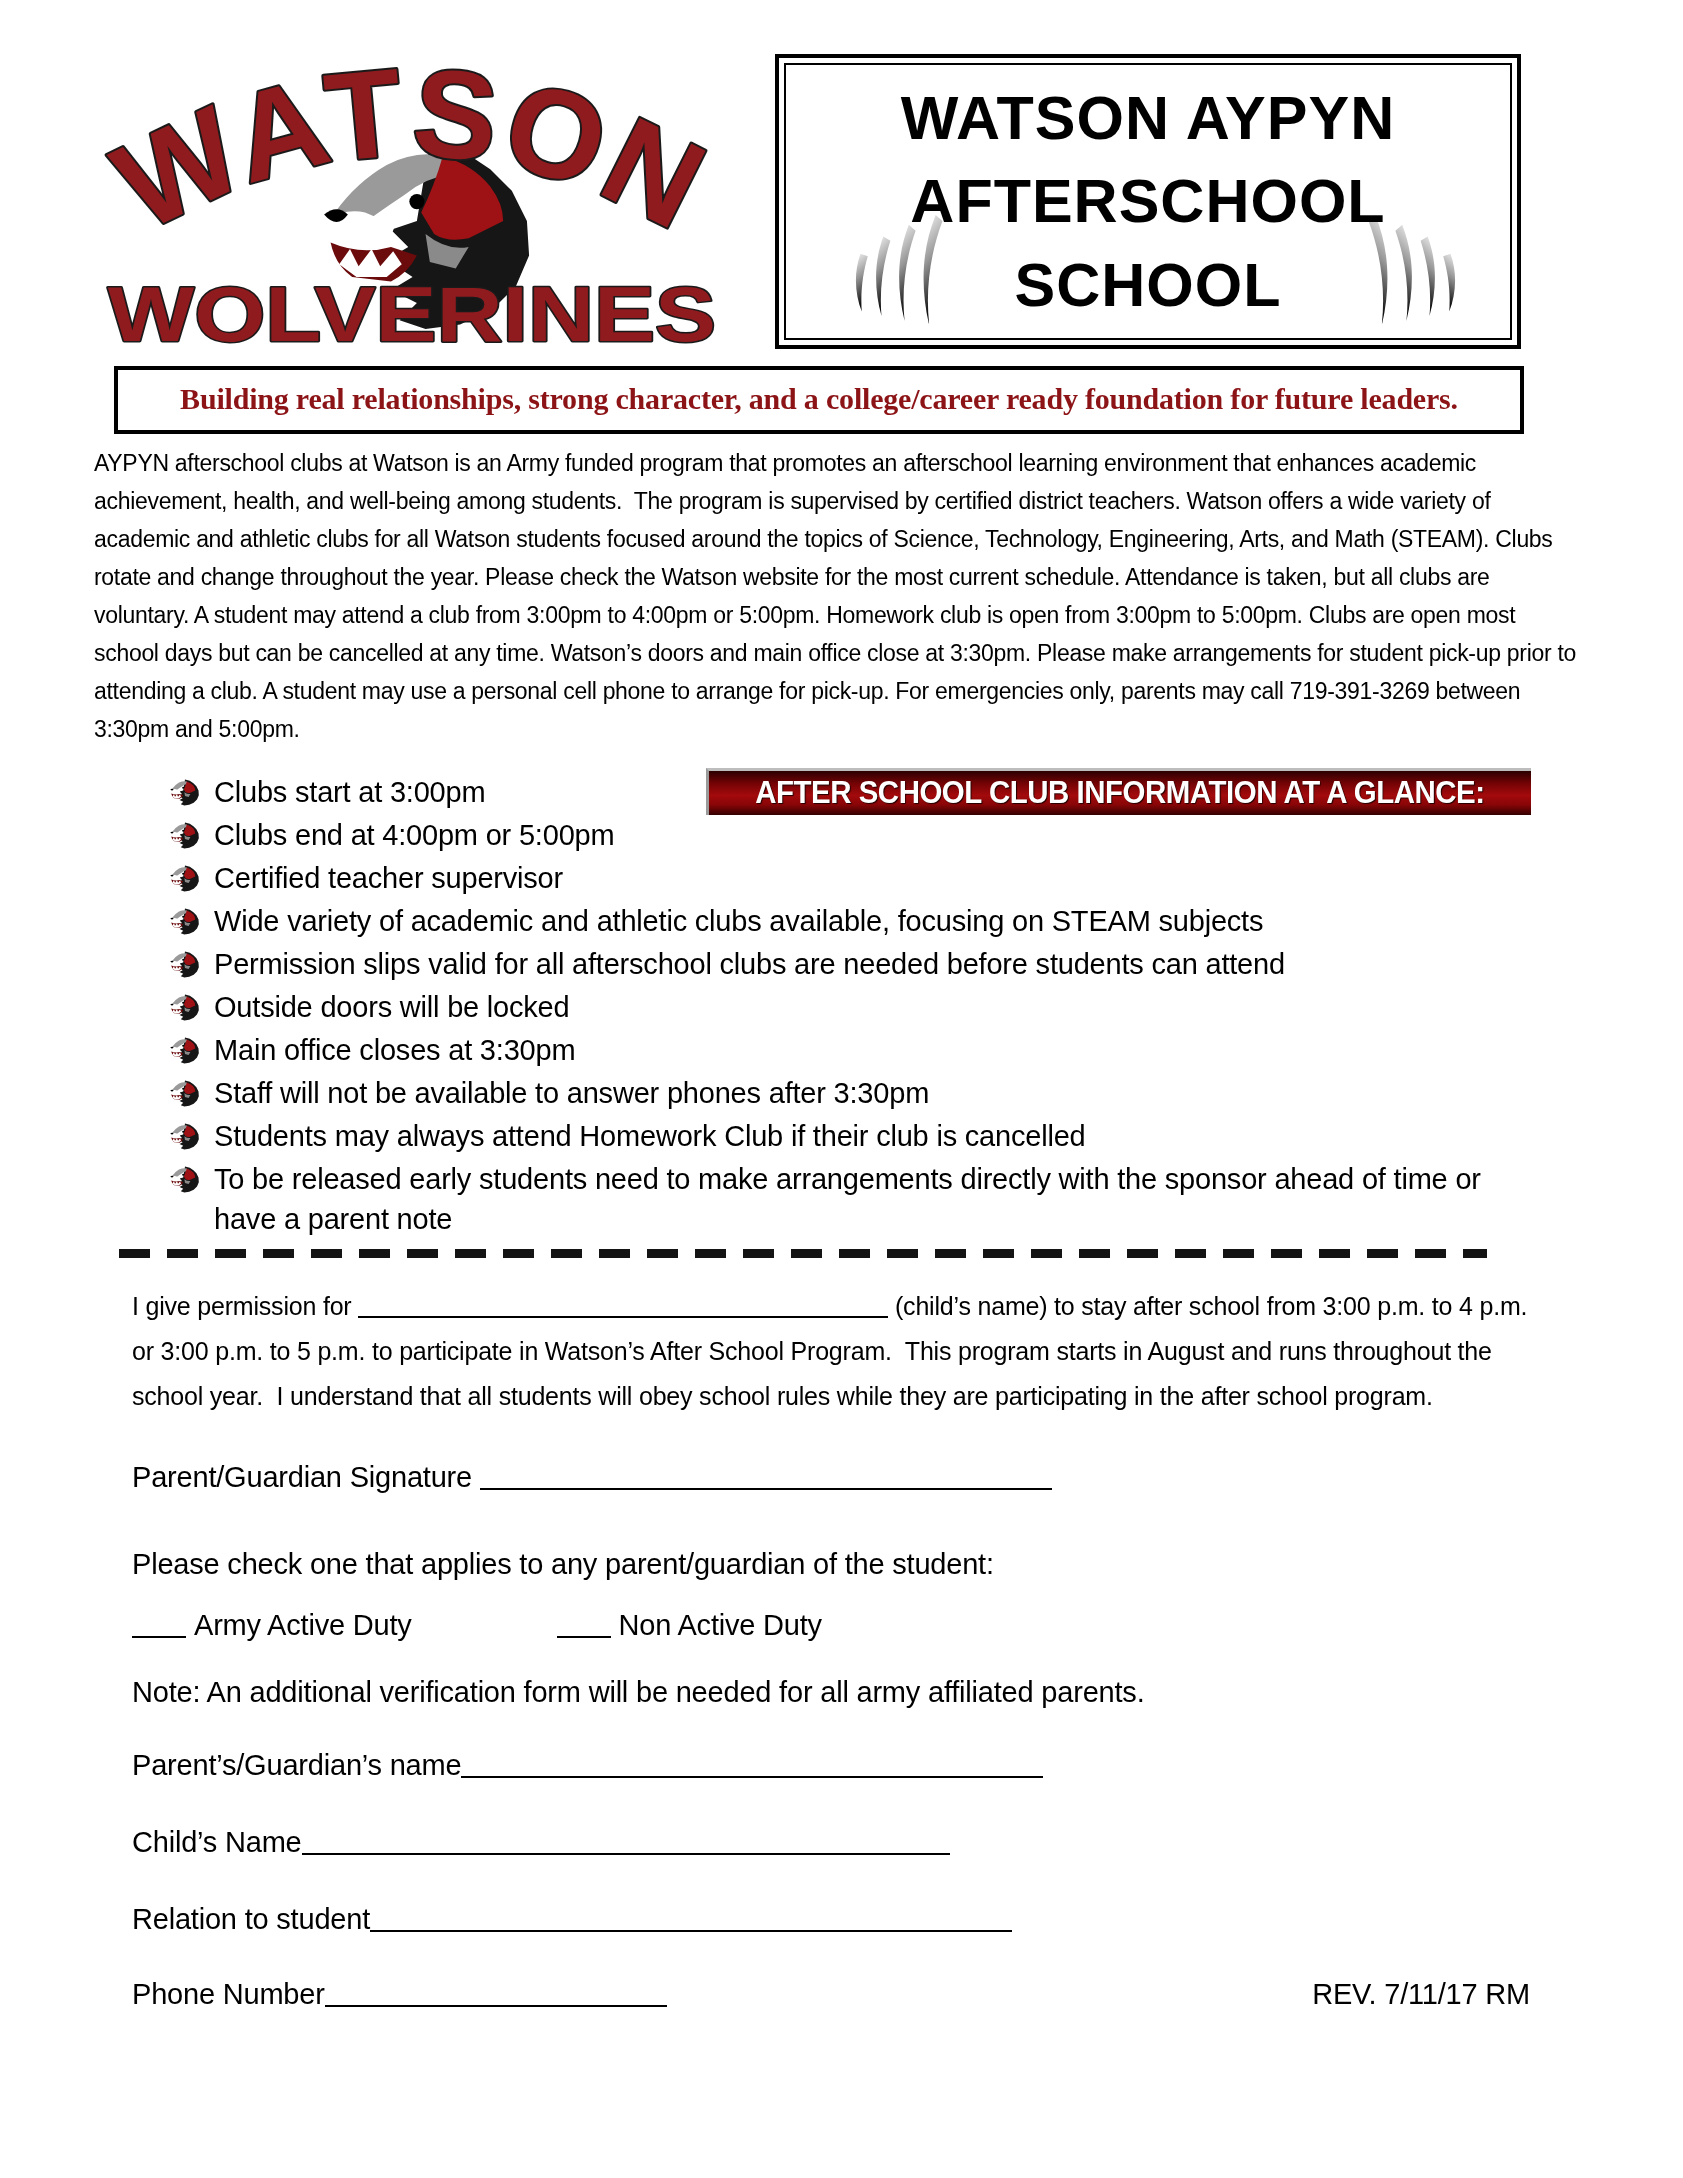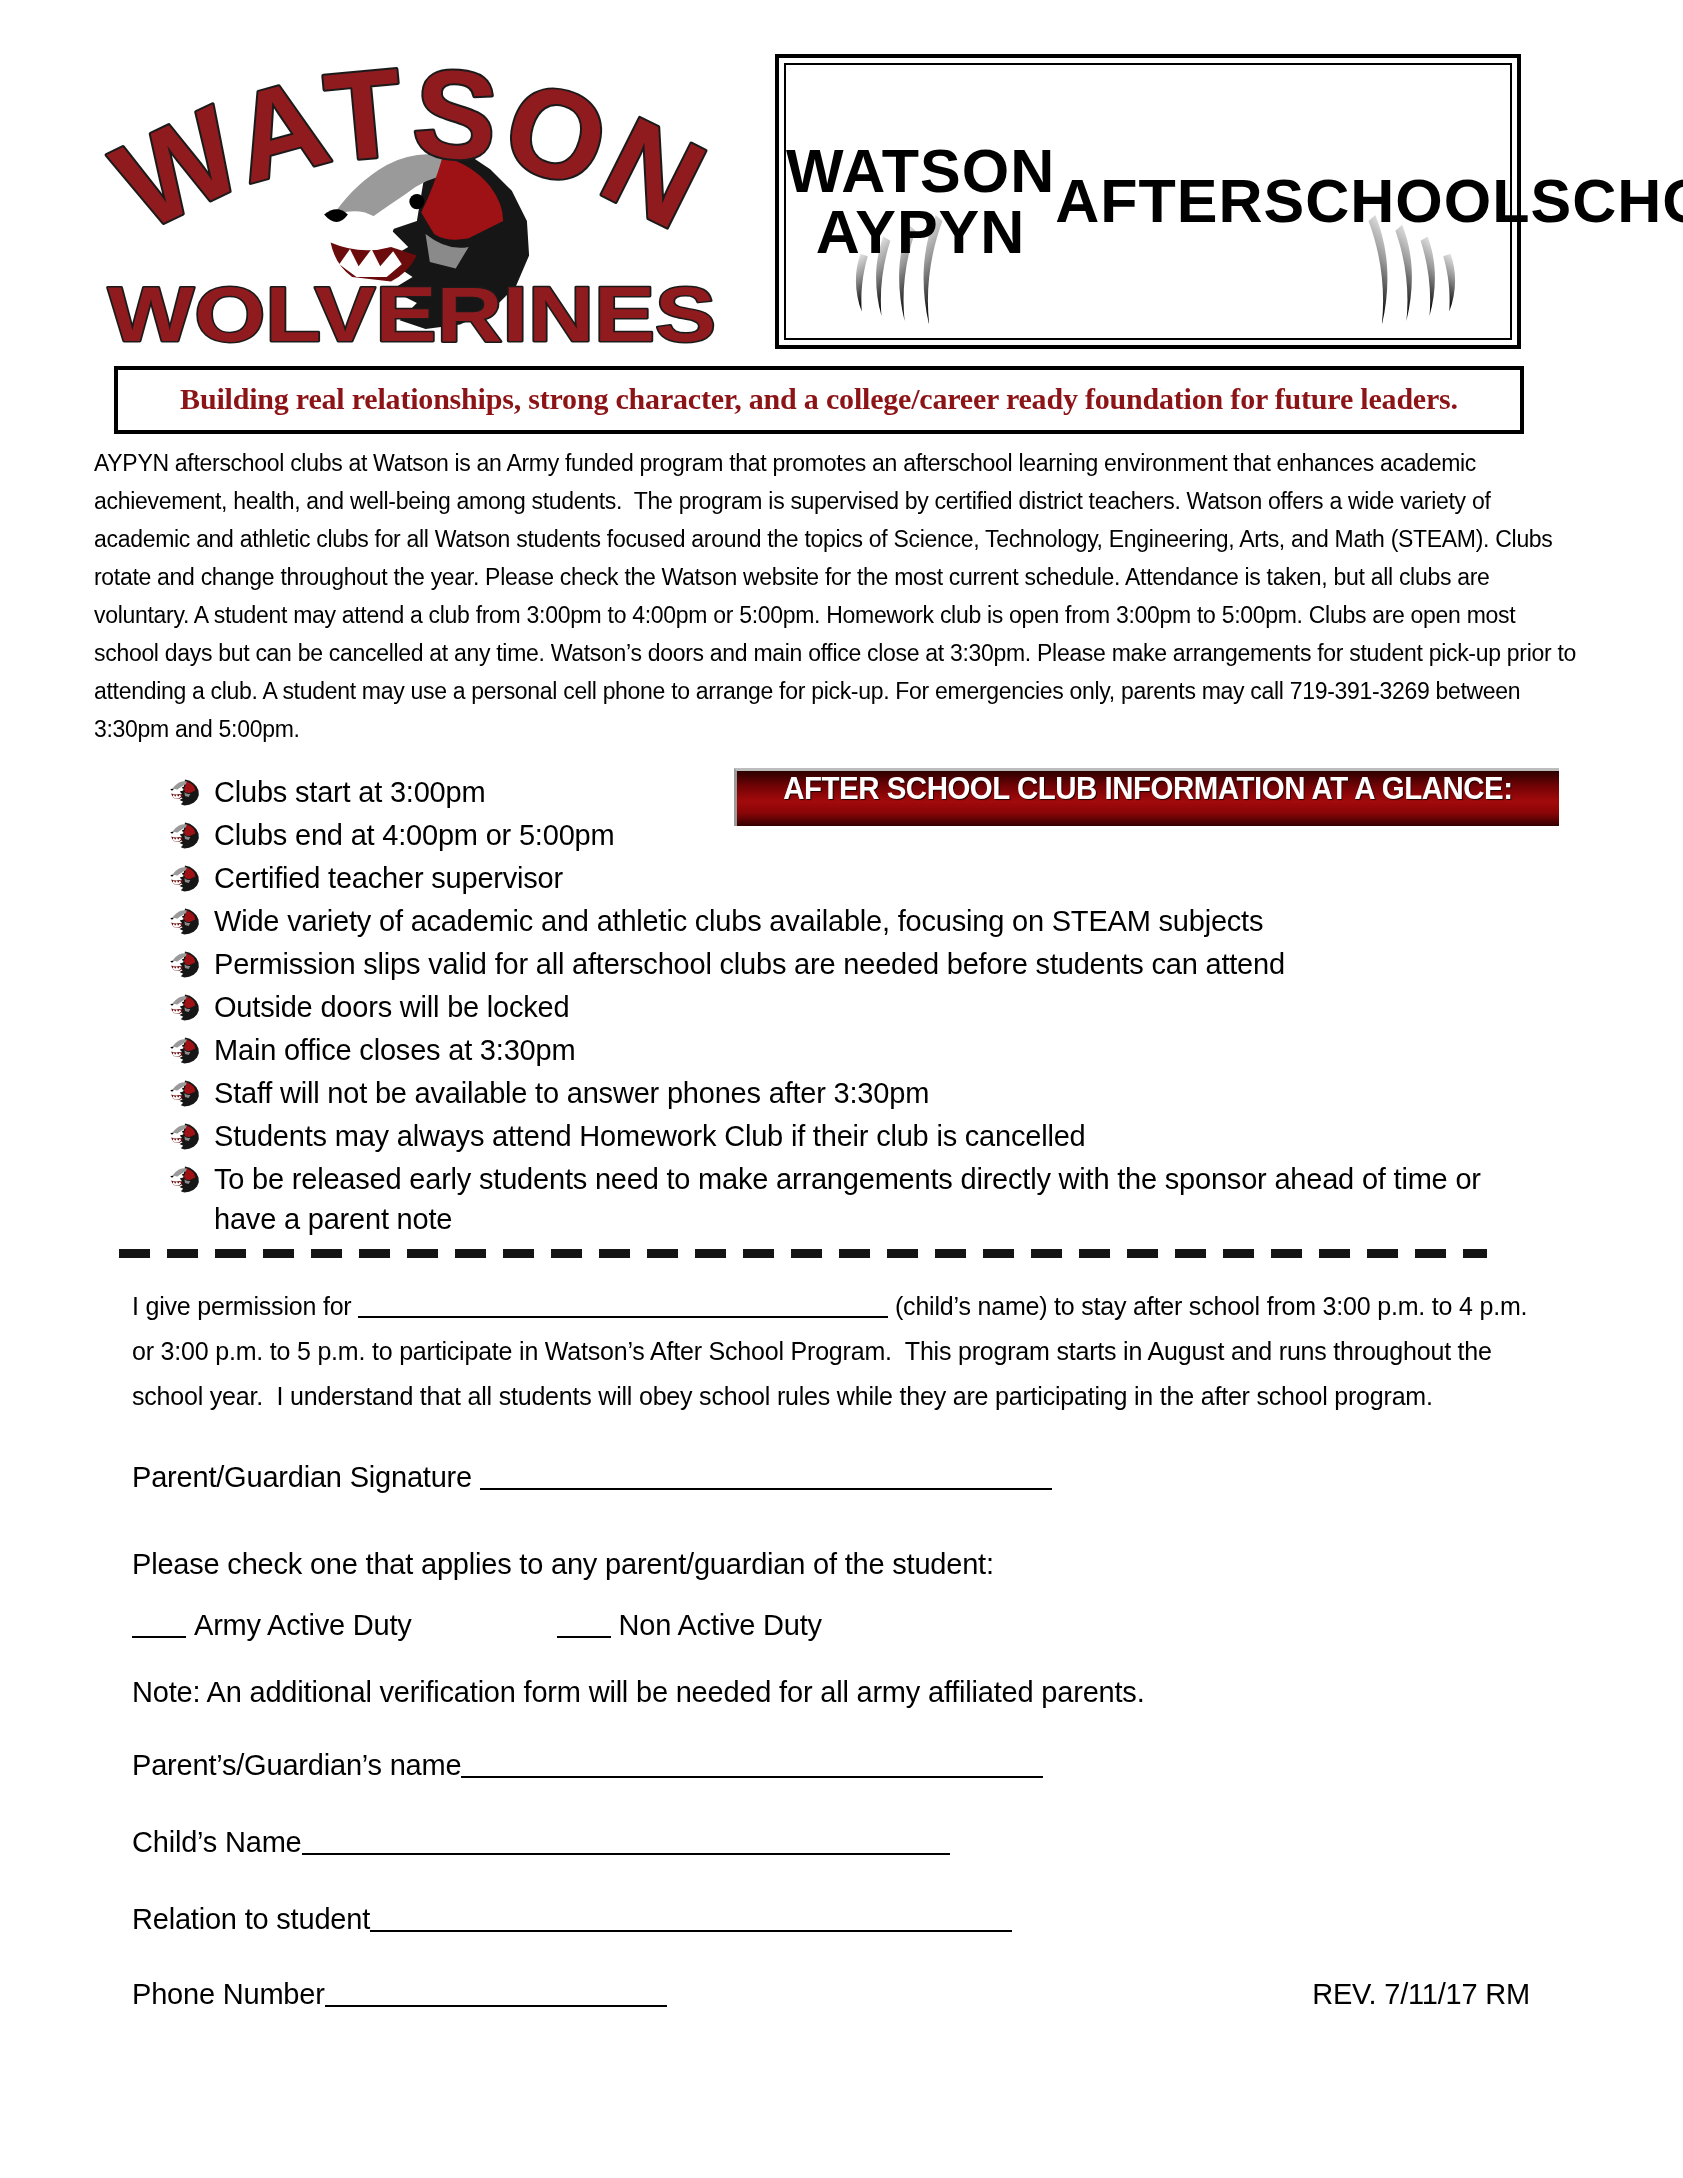--- a/index.html
+++ b/index.html
@@ -11,37 +11,37 @@
   
   .header{position:relative;height:366px;}
   .logo{position:absolute;left:91px;top:34px;width:642px;height:323px;}
   .arch-text{font-family:"Liberation Sans",sans-serif;font-weight:900;font-size:126px;
     fill:#901b1e;stroke:#1a1a1a;stroke-width:4px;paint-order:stroke;stroke-linejoin:round;letter-spacing:4px;}
   .straight-text{font-family:"Liberation Sans",sans-serif;font-weight:900;font-size:78px;
     fill:#901b1e;stroke:#1a1a1a;stroke-width:3px;paint-order:stroke;stroke-linejoin:round;}
   .title-box{position:absolute;left:775px;top:54px;width:746px;height:295px;
     border:4px solid #000;padding:5px;box-sizing:border-box;background:#fff;}
   .title-inner{border:2px solid #000;height:100%;box-sizing:border-box;position:relative;
-    display:flex;flex-direction:row;justify-content:space-evenly;align-items:center;
+    display:flex;flex-direction:column;justify-content:space-evenly;align-items:center;
     font-weight:900;font-size:61px;letter-spacing:1px;line-height:1;text-align:center;}
   .title-line{position:relative;z-index:2;}
   .claw{position:absolute;width:101px;height:131px;bottom:8px;z-index:1;}
   .claw-left{left:65px;}
   .claw-right{right:50px;transform:scaleX(-1);}
   
   .motto{margin-left:114px;width:1410px;box-sizing:border-box;border:4px solid #000000;
     text-align:center;font-family:"Liberation Serif","DejaVu Serif",serif;font-weight:bold;
     font-size:30px;color:#8c1417;padding:12px 0 14px;white-space:nowrap;letter-spacing:-0.2px;}
   
   .intro{margin:10px 94px 0 94px;width:1487px;font-size:23px;line-height:38px;
     letter-spacing:-0.3px;white-space:pre-wrap;}
   
   .glance{position:relative;margin:24px 0 0 170px;}
-  .glance-banner{position:absolute;left:564px;top:-4px;width:825px;height:58px;box-sizing:border-box;
-    display:flex;justify-content:center;color:#fff;font-weight:900;font-size:31px;
+  .glance-banner{position:absolute;left:536px;top:-4px;width:825px;height:47px;box-sizing:border-box;
+    display:flex;align-items:center;justify-content:center;color:#fff;font-weight:900;font-size:31px;
     letter-spacing:-0.5px;white-space:nowrap;
     background:linear-gradient(180deg,#2b0000 0%,#730305 28%,#a30a0c 55%,#8a0507 76%,#350101 100%);
     border-top:3px solid #bdbdbd;border-left:3px solid #9a9a9a;text-shadow:1px 1px 1px #200;}
   .glance-banner span{transform:scaleX(0.95);}
   .glance-list{list-style:none;margin:0;padding:0;}
   .glance-list li{display:flex;align-items:flex-start;font-size:29px;line-height:40px;
     margin-bottom:3px;max-width:1358px;letter-spacing:-0.2px;}
   .bullet-ico{flex:none;width:30px;height:27px;margin:7px 14px 0 0;}
   
   .divider{margin:10px 0 0 119px;width:1368px;height:9px;

